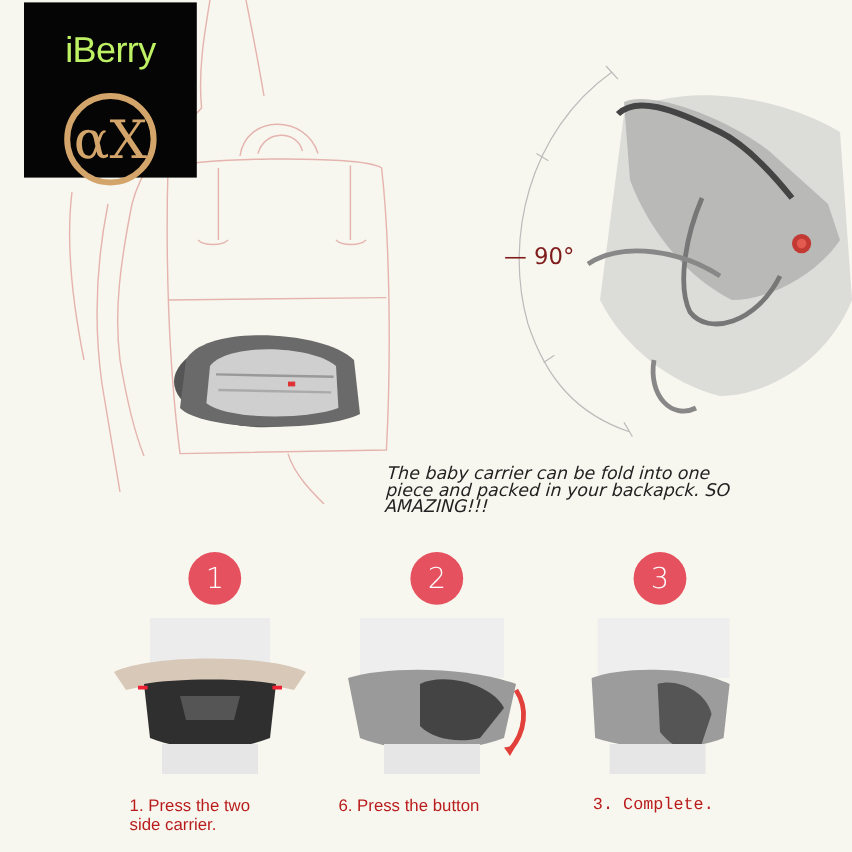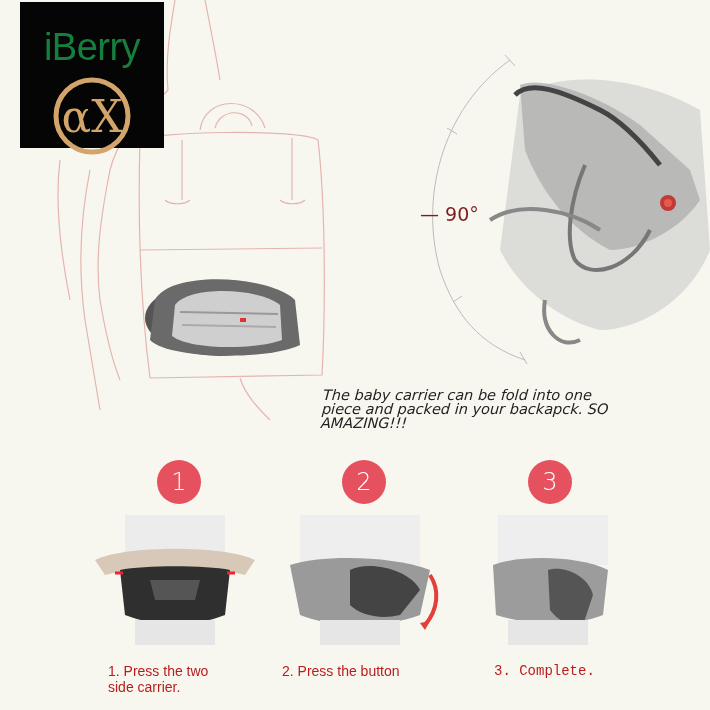--- a/index.html
+++ b/index.html
@@ -1,19 +1,19 @@
 <!DOCTYPE html>
 <html><head>
 <meta charset="utf-8">
 <style>
   html,body{margin:0;padding:0;}
   body{width:710px;height:710px;background:#f8f7ef;position:relative;overflow:hidden;font-family:"Liberation Sans",sans-serif;}
   .abs{position:absolute;}
   .logo{left:20px;top:2px;width:144px;height:146px;background:#050505;}
-  .logo-text{position:absolute;left:0;right:0;top:24px;text-align:center;color:#15803d;font-size:38px;font-family:"Liberation Sans",sans-serif;letter-spacing:-0.5px;}
+  .logo-text{position:absolute;left:0;right:0;top:24px;text-align:center;color:#bef264;font-size:30px;font-family:"Liberation Sans",sans-serif;letter-spacing:-0.5px;}
   .logo-mark{position:absolute;left:24px;top:66px;width:96px;height:96px;}
   .sketch{left:0;top:0;width:710px;height:420px;}
   .tagline{left:322px;top:388px;width:310px;font-family:"DejaVu Sans",sans-serif;font-style:italic;font-size:14.5px;line-height:14px;color:#222;transform:skewX(-4deg);}
   .badge{width:44px;height:44px;border-radius:50%;background:#e5515e;color:#fff;font-size:24px;line-height:44px;text-align:center;font-family:"DejaVu Sans",sans-serif;font-weight:300;}
   .step-img{border-radius:4px;}
   .caption{font-size:14px;line-height:16px;color:#b91c1c;font-family:"Liberation Sans",sans-serif;}
   .deg{left:420px;top:203px;font-size:19px;color:#7f1d1d;font-family:"DejaVu Sans",sans-serif;}
 </style>
 </head>
 <body>
@@ -98,17 +98,17 @@
   <path d="M5 50 C30 40 90 40 120 55 L115 100 C85 112 40 110 8 100 Z" fill="#9c9c9c"></path>
   <path d="M60 55 C75 50 100 60 105 80 L95 110 C80 112 70 105 62 95 Z" fill="#555"></path>
   <rect x="20" y="105" width="80" height="25" fill="#e6e6e6"></rect>
 </svg>
 
 <div class="abs caption" style="left:108px;top:663px;">
   <div>1. Press the two</div>
   <div>side carrier.</div>
 </div>
 <div class="abs caption" style="left:282px;top:663px;">
-  <div>2. Press the button</div>
+  <div>6. Press the button</div>
 </div>
 <div class="abs caption" style="left:494px;top:663px;font-family:Liberation Mono, monospace;">
   <div>3. Complete.</div>
 </div>
 
 </body></html>

